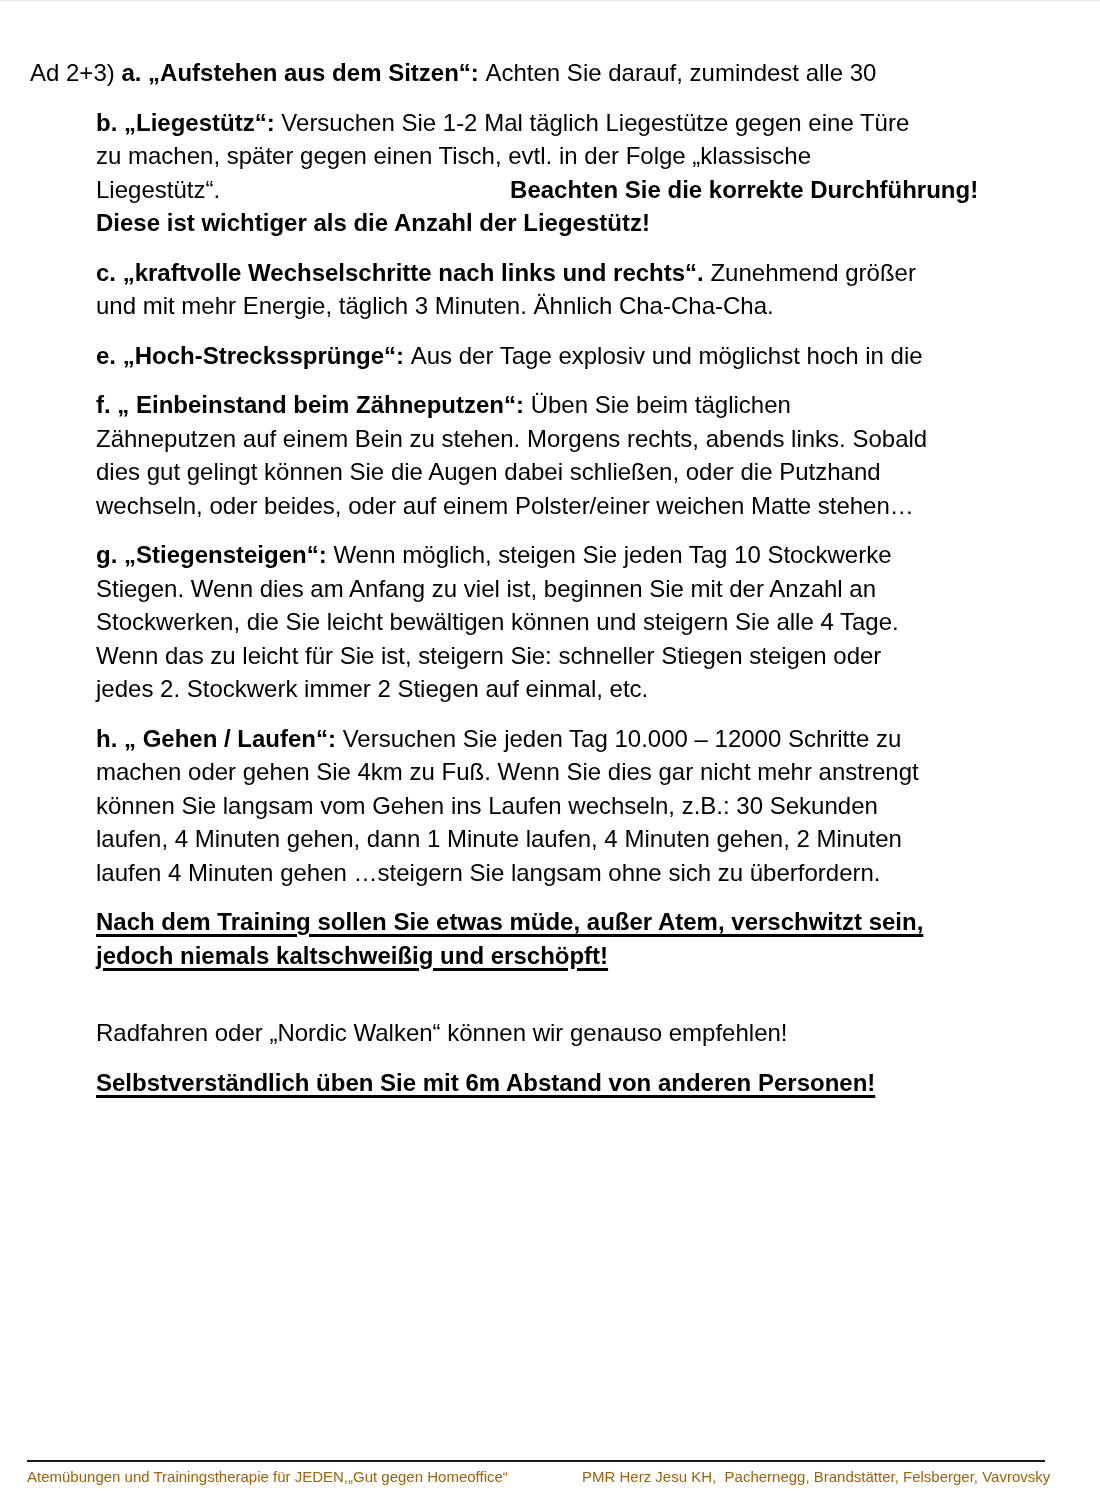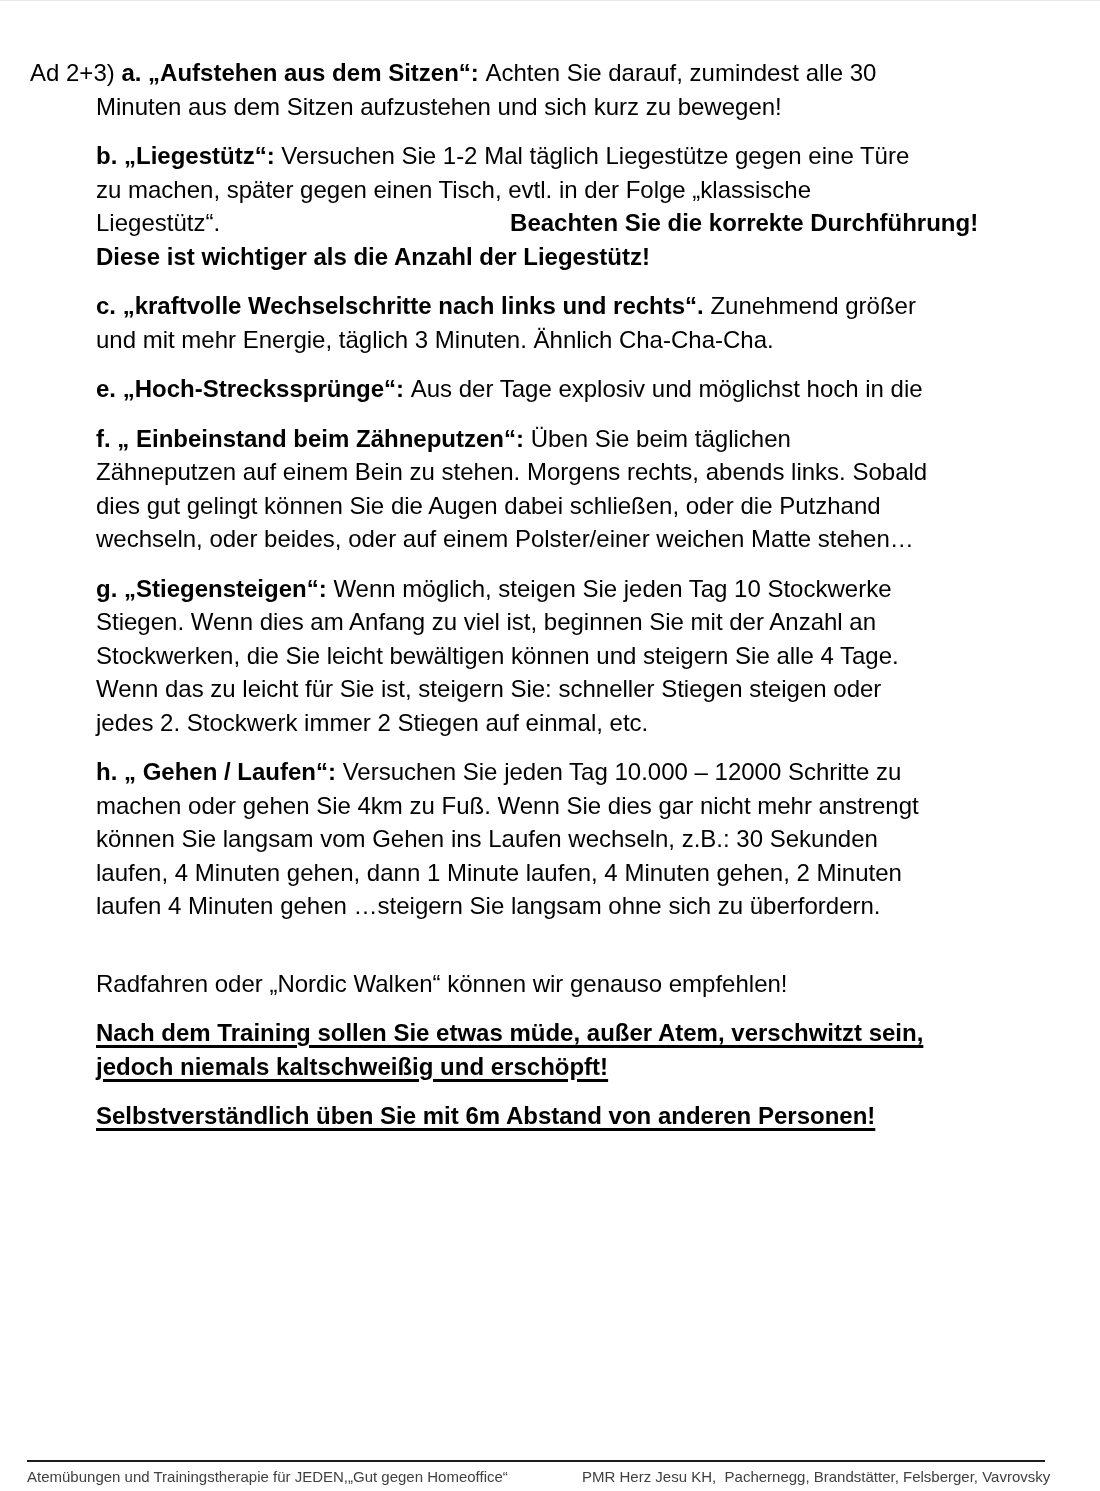--- a/index.html
+++ b/index.html
@@ -56,46 +56,46 @@
     background: #1c1c1c;
   }
   .footer-row {
     position: absolute;
     left: 0;
     top: 1466px;
     width: 1100px;
     height: 22px;
     font-size: 15px;
     line-height: 20px;
-    color: #404040;
+    color: #a16207;
     text-decoration: underline;
   }
   .footer-row span {
     position: absolute;
     top: 0;
     white-space: pre;
   }
   .footer-left   { left: 27px; }
   .footer-center { left: 348px; }
   .footer-right  { left: 582px; }
 </style>
 </head>
 <body>
 
 <div class="page">
   <div class="doc-body">
-      <p class="para hang"><span>Ad 2+3) </span><span class="bold">a. „Aufstehen aus dem Sitzen“: </span><span>Achten Sie darauf, zumindest alle 30</span><br><span>Minuten aus dem Sitzen aufzustehen und sich kurz zu bewegen!</span></p>
+      <p class="para hang"><span>Ad 2+3) </span><span class="bold">a. „Aufstehen aus dem Sitzen“: </span><span>Achten Sie darauf, zumindest alle 30</span><br></p>
       <p class="para"><span class="bold">b. „Liegestütz“: </span><span>Versuchen Sie 1-2 Mal täglich Liegestütze gegen eine Türe</span><br><span>zu machen, später gegen einen Tisch, evtl. in der Folge „klassische</span><br><span>Liegestütz“.</span><span class="tab-gap" style="width: 290px;"></span><span class="bold">Beachten Sie die korrekte Durchführung!</span><br><span class="bold">Diese ist wichtiger als die Anzahl der Liegestütz!</span></p>
       <p class="para"><span class="bold">c. „kraftvolle Wechselschritte nach links und rechts“. </span><span>Zunehmend größer</span><br><span>und mit mehr Energie, täglich 3 Minuten. Ähnlich Cha-Cha-Cha.</span></p>
       <p class="para"><span class="bold">e. „Hoch-Streckssprünge“: </span><span>Aus der Tage explosiv und möglichst hoch in die</span><br></p>
       <p class="para"><span class="bold">f. „ Einbeinstand beim Zähneputzen“: </span><span>Üben Sie beim täglichen</span><br><span>Zähneputzen auf einem Bein zu stehen. Morgens rechts, abends links. Sobald</span><br><span>dies gut gelingt können Sie die Augen dabei schließen, oder die Putzhand</span><br><span>wechseln, oder beides, oder auf einem Polster/einer weichen Matte stehen…</span></p>
       <p class="para"><span class="bold">g. „Stiegensteigen“: </span><span>Wenn möglich, steigen Sie jeden Tag 10 Stockwerke</span><br><span>Stiegen. Wenn dies am Anfang zu viel ist, beginnen Sie mit der Anzahl an</span><br><span>Stockwerken, die Sie leicht bewältigen können und steigern Sie alle 4 Tage.</span><br><span>Wenn das zu leicht für Sie ist, steigern Sie: schneller Stiegen steigen oder</span><br><span>jedes 2. Stockwerk immer 2 Stiegen auf einmal, etc.</span></p>
       <p class="para"><span class="bold">h. „ Gehen / Laufen“: </span><span>Versuchen Sie jeden Tag 10.000 – 12000 Schritte zu</span><br><span>machen oder gehen Sie 4km zu Fuß. Wenn Sie dies gar nicht mehr anstrengt</span><br><span>können Sie langsam vom Gehen ins Laufen wechseln, z.B.: 30 Sekunden</span><br><span>laufen, 4 Minuten gehen, dann 1 Minute laufen, 4 Minuten gehen, 2 Minuten</span><br><span>laufen 4 Minuten gehen …steigern Sie langsam ohne sich zu überfordern.</span></p>
+      <p class="para bu"><span>Nach dem Training sollen Sie etwas müde, außer Atem, verschwitzt sein,</span><br><span>jedoch niemals kaltschweißig und erschöpft!</span></p>
       <p class="para spaced"><span>Radfahren oder „Nordic Walken“ können wir genauso empfehlen!</span></p>
-      <p class="para bu"><span>Nach dem Training sollen Sie etwas müde, außer Atem, verschwitzt sein,</span><br><span>jedoch niemals kaltschweißig und erschöpft!</span></p>
       <p class="para bu"><span>Selbstverständlich üben Sie mit 6m Abstand von anderen Personen!</span></p>
     </div>
 
   <div class="footer">
     <div class="footer-rule"></div>
     <div class="footer-row">
       <span class="footer-left">Atemübungen und Trainingstherapie für JEDEN,</span>
       <span class="footer-center">„Gut gegen Homeoffice“</span>
       <span class="footer-right">PMR Herz Jesu KH,  Pachernegg, Brandstätter, Felsberger, Vavrovsky</span>
     </div>

